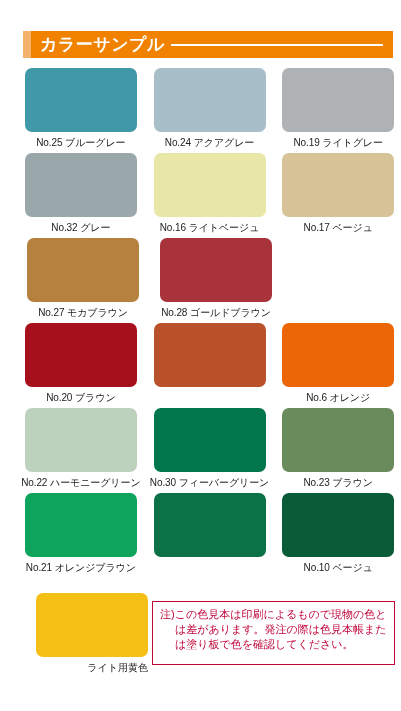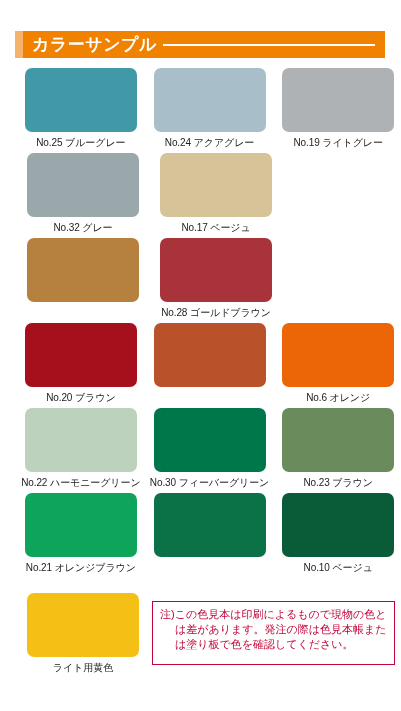--- a/index.html
+++ b/index.html
@@ -12,21 +12,21 @@
     height: 711px;
     background: #ffffff;
     font-family: "Liberation Sans", "DejaVu Sans", sans-serif;
     overflow: hidden;
     position: relative;
   }
 
   
   .header-bar {
     position: absolute;
-    left: 15px;
+    left: 23px;
     top: 31px;
     width: 370px;
     height: 27px;
     background: #F08200;
     display: flex;
     align-items: center;
     box-sizing: border-box;
   }
   .header-accent {
     width: 8px;
@@ -92,21 +92,21 @@
     top: 593px;
     width: 401px;
     display: flex;
     align-items: flex-start;
   }
   .bottom-swatch-cell {
     width: 130px;
     margin-left: 18px;
     display: flex;
     flex-direction: column;
-    align-items: center;
+    align-items: flex-end;
   }
   .bottom-swatch {
     width: 112px;
     height: 64px;
     border-radius: 7px;
   }
   .bottom-swatch-label {
     margin-top: 4px;
     font-size: 10px;
     color: #222222;
@@ -160,28 +160,33 @@
       <div class="swatch-label">No.19 ライトグレー</div>
     </div>
   </div>
 
   <div class="row">
     <div class="cell">
       <div class="swatch" style="background:#9AA7AB;"></div>
       <div class="swatch-label">No.32 グレー</div>
     </div>
     <div class="cell">
+      <div class="swatch" style="background:#E9E7A7;"></div>
+      <div class="swatch-label">No.16 ライトベージュ</div>
+    </div>
+    <div class="cell">
       <div class="swatch" style="background:#D6C498;"></div>
       <div class="swatch-label">No.17 ベージュ</div>
     </div>
   </div>
 
   <div class="row">
     <div class="cell">
       <div class="swatch" style="background:#B6813F;"></div>
+      <div class="swatch-label">No.27 モカブラウン</div>
     </div>
     <div class="cell">
       <div class="swatch" style="background:#A8333B;"></div>
       <div class="swatch-label">No.28 ゴールドブラウン</div>
     </div>
   </div>
 
   <div class="row">
     <div class="cell">
       <div class="swatch" style="background:#A5101C;"></div>

